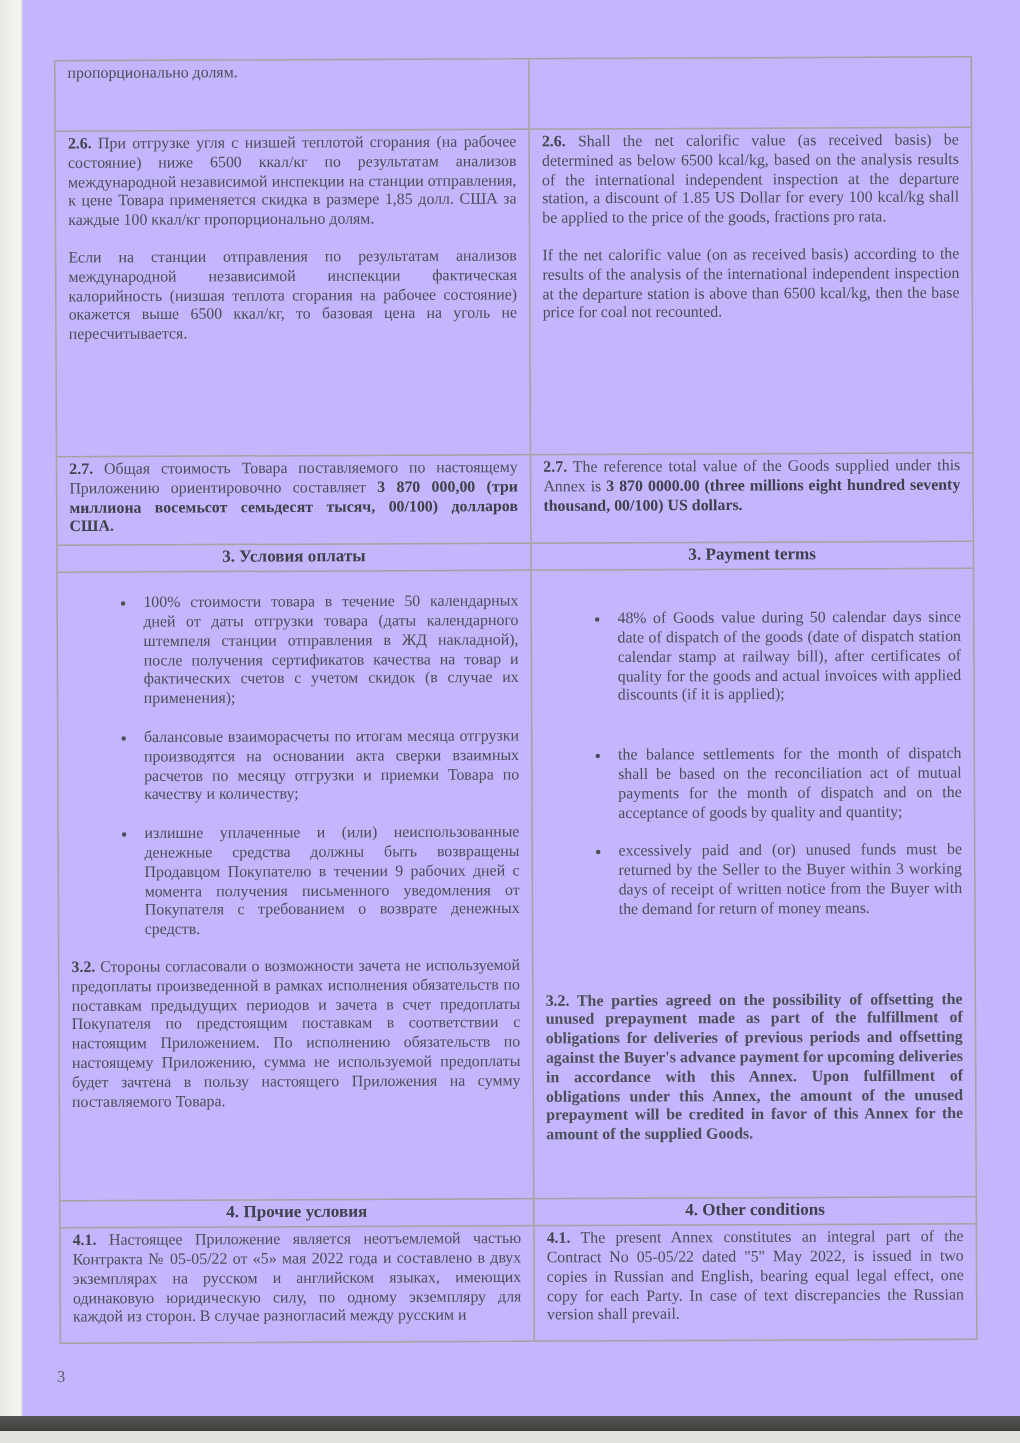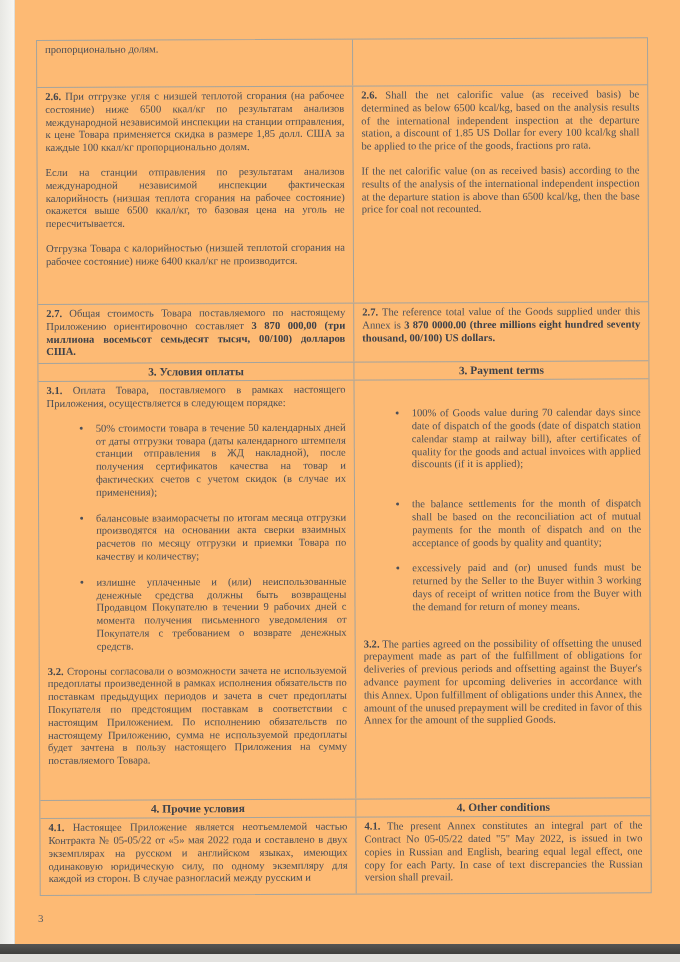--- a/index.html
+++ b/index.html
@@ -1,21 +1,21 @@
 <!DOCTYPE html>
 <html><head>
 <meta charset="utf-8">
 <style>
   html,body{margin:0;padding:0;}
   body{
     width:680px;height:962px;position:relative;overflow:hidden;
     background:#f5f5f2;
     font-family:"Liberation Serif", serif;
   }
-  .scan{position:absolute;inset:0;background:#fdba74;}
+  .scan{position:absolute;inset:0;background:#c4b5fd;}
   .edge-left{
     position:absolute;left:0;top:0;width:14px;height:100%;
     background:linear-gradient(to right,#e7e7e3,#f6f6f3);
     border-right:1px solid #e0e0db;
   }
   .scan-bottom-band{
     position:absolute;left:0;right:0;top:944px;height:10px;
     background:linear-gradient(to bottom,#565654,#3f3f3d);
   }
   .scan-bottom-tail{
@@ -44,21 +44,21 @@
   }
   p{margin:0 0 12px 0;text-align:justify;}
   p:last-child{margin-bottom:0;}
   b{color:#41454e;}
   .money{font-weight:bold;color:#3d414a;}
   ul{margin:12px 0 0 0;padding-left:46px;}
   li{margin:0 0 13px 0;padding-left:3px;text-align:justify;}
   li:last-child{margin-bottom:12px;}
   .ul-en{margin-top:24px;}
   .ul-en li.gap-lg{margin-top:27px;}
-  .p32-en{margin-top:24px;}
+  .p32-en{margin-top:48px;font-weight:bold;}
   .pagenum{
     position:absolute;left:38px;top:912px;
     font-size:11px;color:#5a5e66;
   }
 </style>
 </head>
 <body>
 
 <div class="scan">
   <div class="edge-left"></div>
@@ -69,21 +69,20 @@
       <div class="cell c-ru">
         <p>пропорционально долям.</p>
       </div>
       <div class="cell c-en"></div>
     </div>
 
     <div class="trow r2">
       <div class="cell c-ru">
         <p><b>2.6.</b> <span>При отгрузке угля с низшей теплотой сгорания (на рабочее состояние) ниже 6500 ккал/кг по результатам анализов международной независимой инспекции на станции отправления, к цене Товара применяется скидка в размере 1,85 долл. США за каждые 100 ккал/кг пропорционально долям.</span></p>
         <p>Если на станции отправления по результатам анализов международной независимой инспекции  фактическая калорийность (низшая теплота сгорания на рабочее состояние) окажется выше 6500 ккал/кг, то базовая цена на уголь не пересчитывается.</p>
-        <p>Отгрузка Товара с калорийностью (низшей теплотой сгорания на рабочее состояние) ниже 6400 ккал/кг не производится.</p>
       </div>
       <div class="cell c-en">
         <p><b>2.6.</b> <span>Shall the net calorific value (as received basis) be determined as below 6500 kcal/kg, based on the analysis results of the international independent inspection at the departure station, a discount of 1.85 US Dollar for every 100 kcal/kg shall be applied to the price of the goods, fractions pro rata.</span></p>
         <p>If the net calorific value (on as received basis) according to the results of the analysis of the international independent inspection at the departure station is above than 6500 kcal/kg, then the base price for coal not recounted.</p>
       </div>
     </div>
 
     <div class="trow r3">
       <div class="cell c-ru">
         <p><b>2.7.</b> <span>Общая стоимость Товара поставляемого по настоящему Приложению ориентировочно составляет</span> <span class="money">3 870 000,00 (три миллиона восемьсот семьдесят тысяч, 00/100) долларов США.</span></p>
@@ -93,31 +92,30 @@
       </div>
     </div>
 
     <div class="trow hrow">
       <div class="cell c-ru">3. Условия оплаты</div>
       <div class="cell c-en">3. Payment terms</div>
     </div>
 
     <div class="trow r5">
       <div class="cell c-ru">
-        <p><b>3.1.</b> <span>Оплата Товара, поставляемого в рамках настоящего Приложения, осуществляется в следующем порядке:</span></p>
         <ul>
-          <li>50% стоимости товара в течение 50 календарных дней от даты отгрузки товара (даты календарного штемпеля станции отправления в ЖД накладной), после получения сертификатов качества на товар и фактических счетов с учетом скидок (в случае их применения);</li>
+          <li>100% стоимости товара в течение 50 календарных дней от даты отгрузки товара (даты календарного штемпеля станции отправления в ЖД накладной), после получения сертификатов качества на товар и фактических счетов с учетом скидок (в случае их применения);</li>
           <li>балансовые взаиморасчеты по итогам месяца отгрузки производятся на основании акта сверки взаимных расчетов по месяцу отгрузки и приемки Товара по качеству и количеству;</li>
           <li>излишне уплаченные и (или) неиспользованные денежные средства должны быть возвращены Продавцом Покупателю в течении 9 рабочих дней с момента получения письменного уведомления от Покупателя с требованием о возврате денежных средств.</li>
         </ul>
         <p><b>3.2.</b> <span>Стороны согласовали о возможности зачета не используемой предоплаты произведенной в рамках исполнения обязательств по поставкам предыдущих периодов и зачета в счет предоплаты Покупателя по предстоящим  поставкам в соответствии с настоящим Приложением. По исполнению обязательств по настоящему Приложению, сумма не используемой предоплаты будет зачтена в пользу настоящего Приложения на сумму поставляемого Товара.</span></p>
       </div>
       <div class="cell c-en">
         <ul class="ul-en">
-          <li>100% of Goods value during 70 calendar days since date of dispatch of the goods (date of dispatch station calendar stamp at railway bill), after certificates of quality for the goods and actual invoices with applied discounts (if it is applied);</li>
+          <li>48% of Goods value during 50 calendar days since date of dispatch of the goods (date of dispatch station calendar stamp at railway bill), after certificates of quality for the goods and actual invoices with applied discounts (if it is applied);</li>
           <li class="gap-lg">the balance settlements for the month of dispatch shall be based on the reconciliation act of mutual payments for the month of dispatch and on the acceptance of goods by quality and quantity;</li>
           <li>excessively paid and (or) unused funds must be returned by the Seller to the Buyer within 3 working days of receipt of written notice from the Buyer with the demand for return of money means.</li>
         </ul>
         <p class="p32-en"><b>3.2.</b> <span>The parties agreed on the possibility of offsetting the unused prepayment made as part of the fulfillment of obligations for deliveries of previous periods and offsetting against the Buyer's advance payment for upcoming deliveries in accordance with this Annex. Upon fulfillment of obligations under this Annex, the amount of the unused prepayment will be credited in favor of this Annex for the amount of the supplied Goods.</span></p>
       </div>
     </div>
 
     <div class="trow hrow">
       <div class="cell c-ru">4. Прочие условия</div>
       <div class="cell c-en">4. Other conditions</div>

